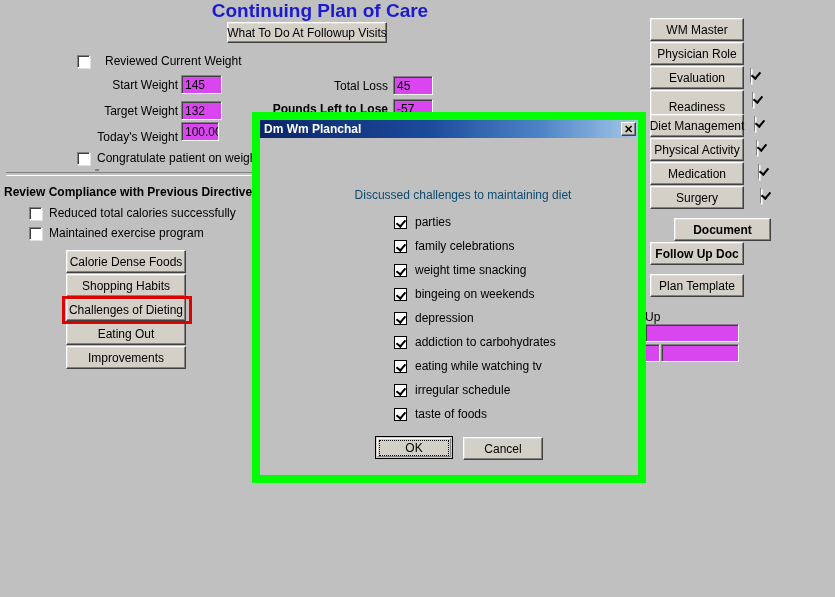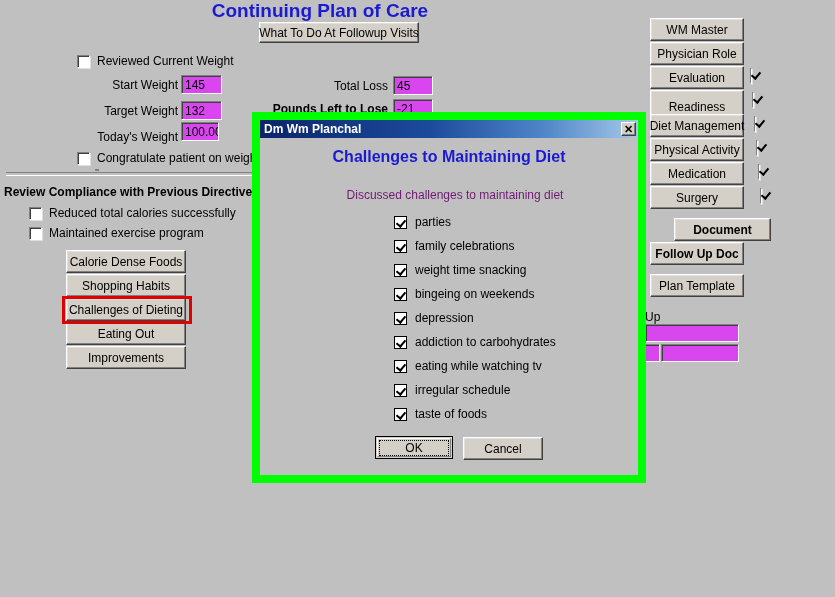--- a/index.html
+++ b/index.html
@@ -188,24 +188,24 @@
   #dialog-heading {
     position: absolute;
     left: 0; top: 28px; width: 100%;
     text-align: center;
     font-size: 16px;
     font-weight: bold;
     color: #1a1ad0;
   }
   #dialog-subtitle {
     position: absolute;
-    left: 6px; top: 68px; width: 100%;
+    left: 14px; top: 68px; width: 100%;
     text-align: center;
     font-size: 12px;
-    color: #701a75;
+    color: #0c4a6e;
   }
   .dlg-check-row {
     position: absolute;
     left: 134px;
     display: flex;
     align-items: center;
     gap: 8px;
     height: 14px;
   }
   .dlg-check-row .cb-label { font-size: 12px; white-space: nowrap; }
@@ -261,44 +261,44 @@
   }
 </style>
 </head>
 <body>
 
 
 
 
 <div class="abs lbl" id="page-title">Continuing Plan of Care</div>
 
-<div class="abs btn" id="followup-visits-button" style="left:227px; top:22px; width:160px; height:21px;margin-left:32px;">What To Do At Followup Visits</div>
-
-
-<div class="abs" style="left:77px; top:54px; display:flex; align-items:center; gap:7px;">
+<div class="abs btn" id="followup-visits-button" style="left:227px; top:22px; width:160px; height:21px;">What To Do At Followup Visits</div>
+
+
+<div class="abs" style="left:77px; top:54px; display:flex; align-items:center; gap:15px;">
   <span class="cb3d"></span>
   <span class="lbl">Reviewed Current Weight</span>
 </div>
 
 
 <div class="abs lbl right" style="left:40px; top:78px; width:138px;">Start Weight</div>
 <div class="abs field" style="left:181px; top:75px; width:41px; height:19px;">145</div>
 
 <div class="abs lbl right" style="left:40px; top:104px; width:138px;">Target Weight</div>
 <div class="abs field" style="left:181px; top:101px; width:41px; height:19px;">132</div>
 
 <div class="abs lbl right" style="left:30px; top:130px; width:148px;">Today's Weight</div>
 <div class="abs field" style="left:181px; top:122px; width:38px; height:19px;">100.00</div>
 
 
 <div class="abs lbl right" style="left:268px; top:79px; width:120px;">Total Loss</div>
 <div class="abs field" style="left:393px; top:76px; width:40px; height:19px;">45</div>
 
 <div class="abs lbl right bold" style="left:258px; top:102px; width:130px;">Pounds Left to Lose</div>
-<div class="abs field" style="left:393px; top:99px; width:40px; height:19px;">-21</div>
+<div class="abs field" style="left:393px; top:99px; width:40px; height:19px;">-57</div>
 
 
 <div class="abs" style="left:77px; top:151px; display:flex; align-items:center; gap:7px;">
   <span class="cb3d"></span>
   <span class="lbl">Congratulate patient on weight lo</span>
 </div>
 
 <div class="abs" id="separator"></div>
 <div class="abs" id="separator-tick"></div>
 
@@ -350,21 +350,20 @@
 
 
 <div class="abs" id="dialog">
   <div id="dialog-inner">
 
     <div id="dialog-titlebar">
       <span id="dialog-title-text">Dm Wm Planchal</span>
       <div id="dialog-close-btn">✕</div>
     </div>
 
-    <div id="dialog-heading">Challenges to Maintaining Diet</div>
     <div id="dialog-subtitle">Discussed challenges to maintaining diet</div>
 
     <div class="dlg-check-row" style="top:95px;">
       <span class="cbflat checked"></span>
       <span class="cb-label">parties</span>
     </div>
     <div class="dlg-check-row" style="top:119px;">
       <span class="cbflat checked"></span>
       <span class="cb-label">family celebrations</span>
     </div>

